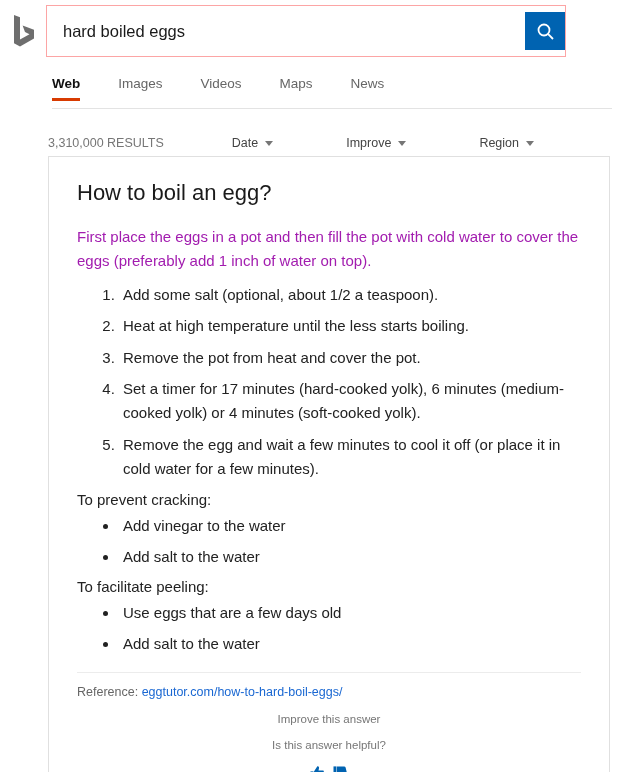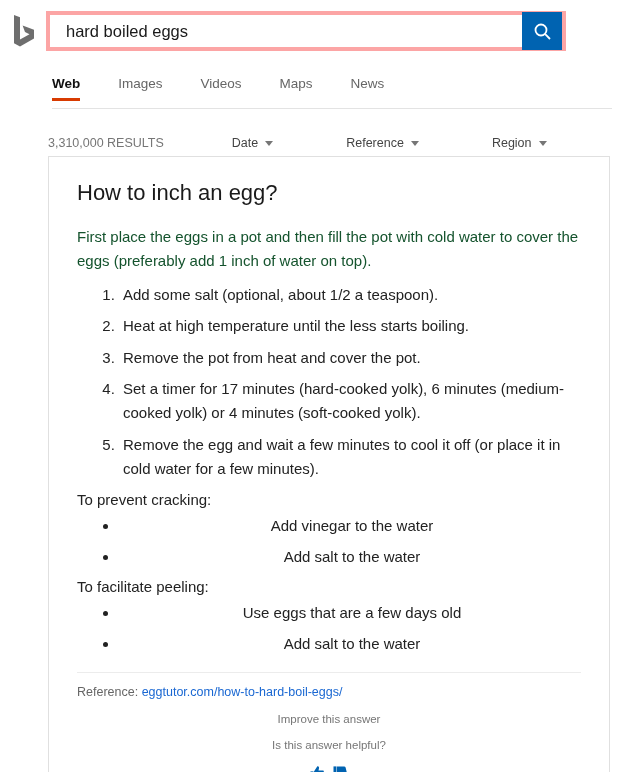--- a/index.html
+++ b/index.html
@@ -35,22 +35,22 @@
     display: flex;
     align-items: center;
     justify-content: center;
     padding-left: 2px;
   }
   .bing-logo svg { display: block; }
 
   .search-box {
     position: relative;
     width: 520px;
-    height: 40px;
-    border: 4px solid #fca5a5;
+    height: 52px;
+    border: 1px solid #fca5a5;
     background: #ffffff;
     display: flex;
     align-items: center;
   }
   .search-input {
     flex: 1;
     border: none;
     outline: none;
     height: 38px;
     font-size: 16.5px;
@@ -153,21 +153,21 @@
   .card-title {
     font-size: 22px;
     font-weight: normal;
     color: #1a1a1a;
     margin: 0 0 18px 0;
     line-height: 1.25;
   }
   .intro {
     font-size: 15px;
     line-height: 1.62;
-    color: #14532d;
+    color: #a21caf;
     margin: 0 0 10px 0;
   }
   ol.steps {
     margin: 0 0 4px 0;
     padding-left: 42px;
     font-size: 15px;
     line-height: 1.62;
     color: #222222;
   }
   ol.steps li { margin-bottom: 7px; padding-left: 4px; }
@@ -177,21 +177,21 @@
     color: #222222;
     margin: 4px 0 2px 0;
   }
   ul.bullets {
     margin: 0 0 2px 0;
     padding-left: 42px;
     font-size: 15px;
     line-height: 1.62;
     color: #222222;
   }
-  ul.bullets li { margin-bottom: 6px; padding-left: 4px; text-align: center; }
+  ul.bullets li { margin-bottom: 6px; padding-left: 4px; }
 
   .reference {
     margin: 16px 0 0 0;
     padding: 12px 0 14px 0;
     font-size: 12.5px;
     color: #666666;
     border-top: 1px solid #ececec;
   }
   .reference a {
     color: #1967d2;
@@ -289,32 +289,32 @@
     </div>
   </div>
 
   <div class="filters">
     <span class="results-count">3,310,000 RESULTS</span>
     <span class="filter">
       <span>Date</span>
       <span class="caret"></span>
     </span>
     <span class="filter">
-      <span>Reference</span>
+      <span>Improve</span>
       <span class="caret"></span>
     </span>
     <span class="filter">
       <span>Region</span>
       <span class="caret"></span>
     </span>
   </div>
 
   <div class="card">
     <div class="card-body">
-      <h1 class="card-title">How to inch an egg?</h1>
+      <h1 class="card-title">How to boil an egg?</h1>
       <p class="intro">First place the eggs in a pot and then fill the pot with cold water to cover the eggs (preferably add 1 inch of water on top).</p>
 
       <ol class="steps">
         <li>Add some salt (optional, about 1/2 a teaspoon).</li>
         <li>Heat at high temperature until the less starts boiling.</li>
         <li>Remove the pot from heat and cover the pot.</li>
         <li>Set a timer for 17 minutes (hard-cooked yolk), 6 minutes (medium-cooked yolk) or 4 minutes (soft-cooked yolk).</li>
         <li>Remove the egg and wait a few minutes to cool it off (or place it in cold water for a few minutes).</li>
       </ol>
 

